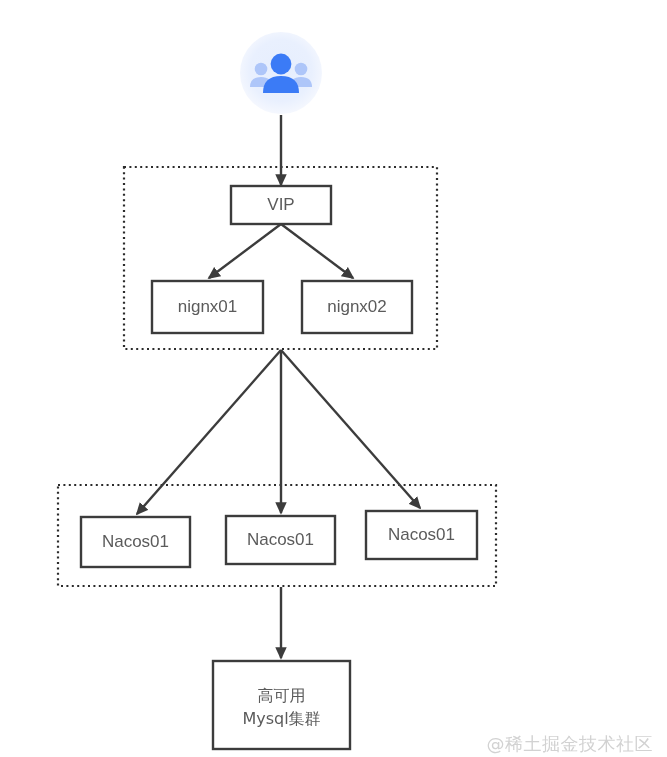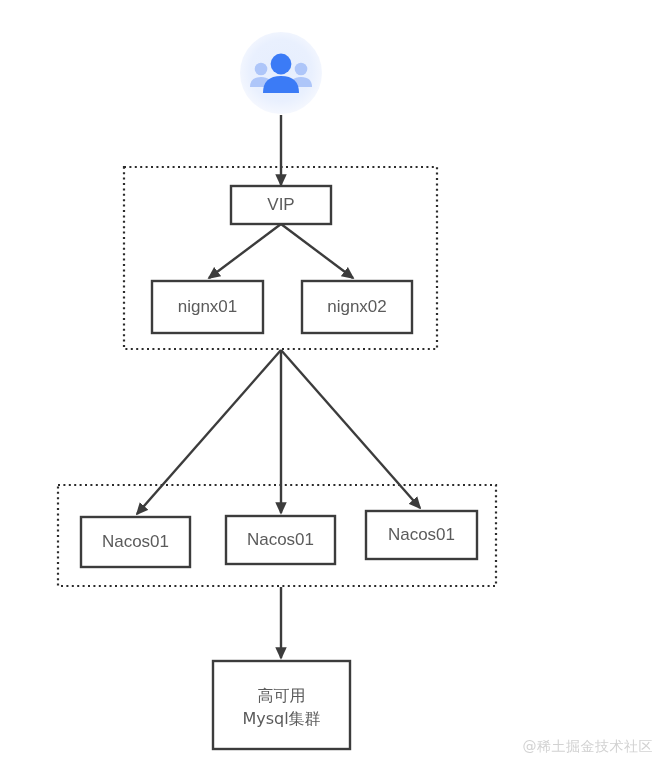--- a/index.html
+++ b/index.html
@@ -54,21 +54,21 @@
     font-family: "DejaVu Sans", "Liberation Sans", sans-serif;
     font-size: 16px;
     fill: #5b5b5b;
     text-anchor: middle;
   }
   .watermark-text {
     position: absolute;
     right: 14px;
     bottom: 12px;
     font-family: "DejaVu Sans", "Liberation Sans", sans-serif;
-    font-size: 14px;
+    font-size: 18px;
     color: #d2d2d2;
     letter-spacing: 0.5px;
     white-space: nowrap;
     user-select: none;
   }
 </style>
 </head>
 <body>
 
 <div id="diagram-root">

